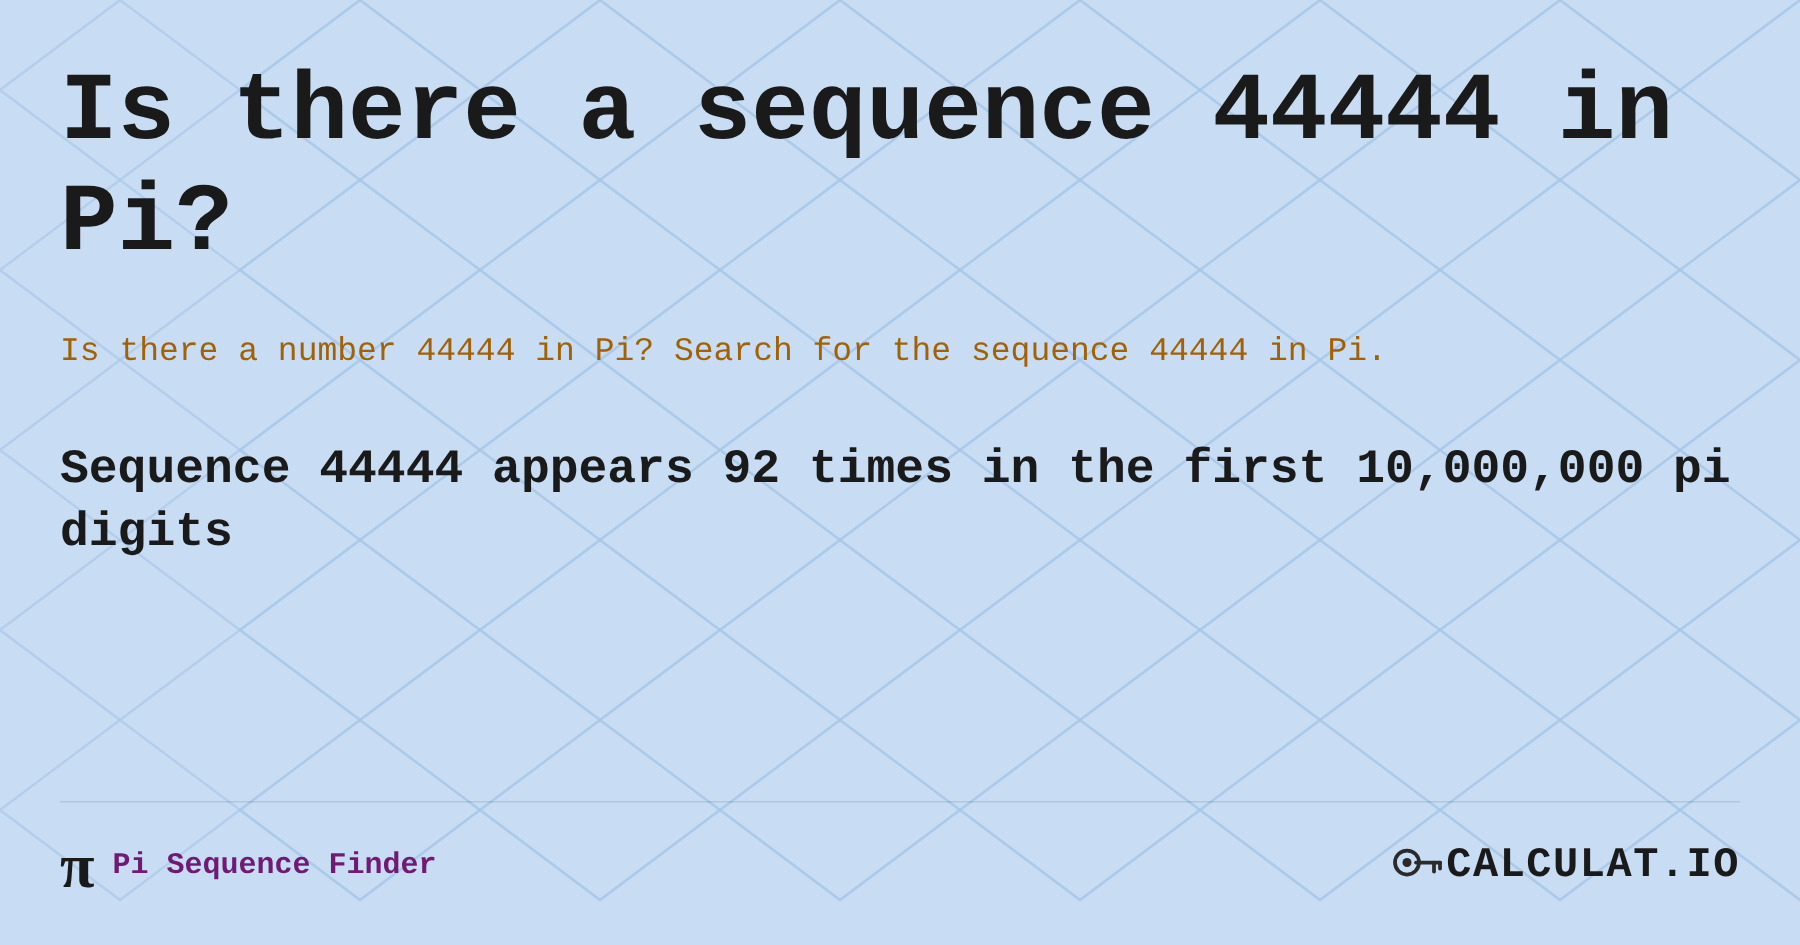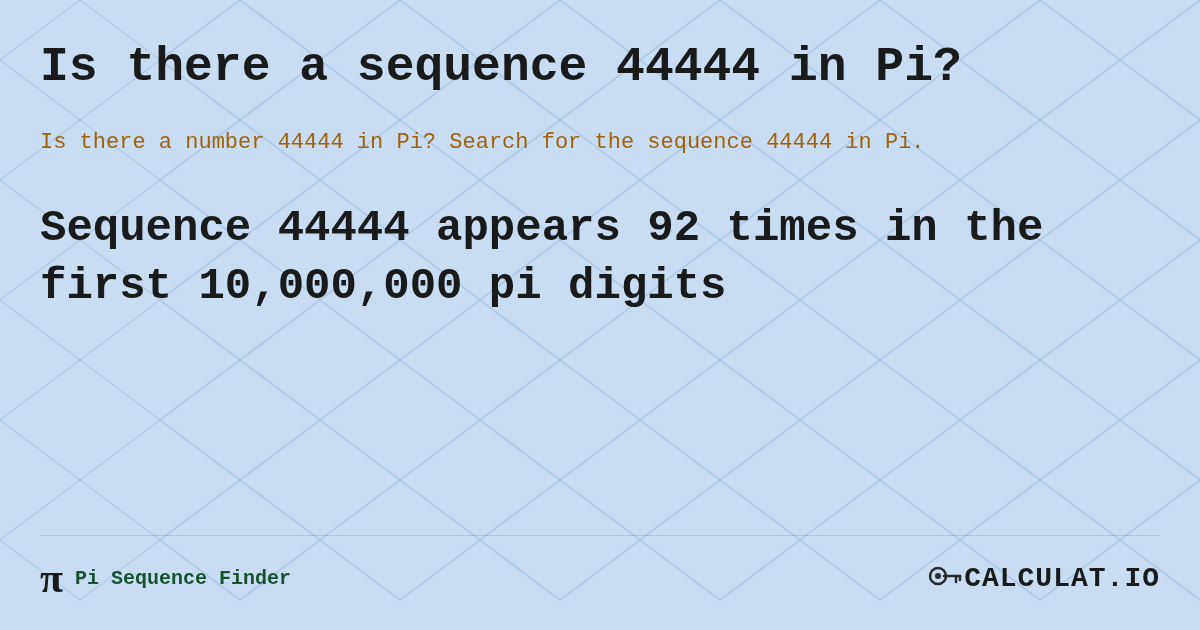--- a/index.html
+++ b/index.html
@@ -36,38 +36,38 @@
     .content {
       position: relative;
       z-index: 1;
       padding: 40px 40px 30px 40px;
       display: flex;
       flex-direction: column;
       height: 100%;
     }
 
     .main-title {
-      font-size: 48px;
+      font-size: 64px;
       font-weight: 900;
       color: #1a1a1a;
       margin-bottom: 30px;
       line-height: 1.15;
       font-family: 'Courier New', Courier, monospace;
     }
 
     .description {
       font-size: 22px;
       color: #a16207;
       margin-bottom: 40px;
       line-height: 1.6;
       font-family: 'Courier New', Courier, monospace;
     }
 
     .result-text {
-      font-size: 44px;
+      font-size: 32px;
       font-weight: 900;
       color: #1a1a1a;
       line-height: 1.3;
       margin-bottom: auto;
       font-family: 'Courier New', Courier, monospace;
     }
 
     .footer {
       display: flex;
       justify-content: space-between;
@@ -85,21 +85,21 @@
       font-size: 42px;
       font-weight: bold;
       color: #1a1a1a;
       font-family: serif;
       line-height: 1;
     }
 
     .footer-brand {
       font-size: 20px;
       font-weight: 700;
-      color: #14532d;
+      color: #701a75;
       font-family: 'Courier New', Courier, monospace;
     }
 
     .footer-right {
       display: flex;
       align-items: center;
       gap: 8px;
     }
 
     .calculat-logo {

